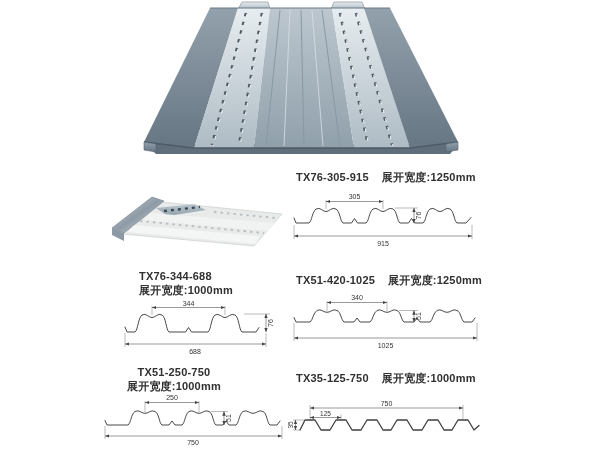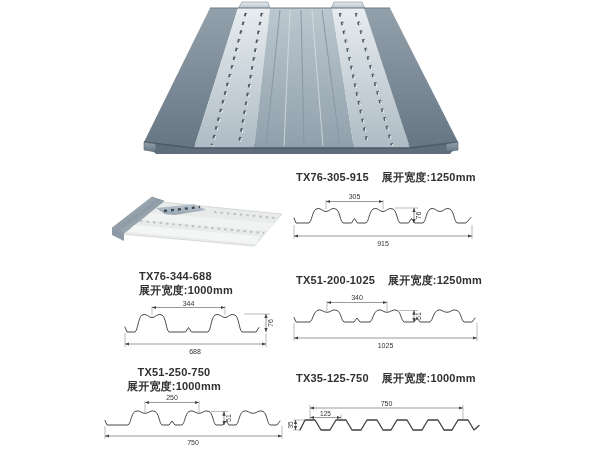--- a/index.html
+++ b/index.html
@@ -133,21 +133,21 @@
     <line class="ext" x1="144" y1="16" x2="170" y2="16"></line>
     <line class="dim" x1="166" y1="16" x2="166" y2="34" marker-start="url(#arr)" marker-end="url(#arr)"></line>
     <text class="dimtxt" transform="translate(173 25) rotate(-90)">76</text>
     <line class="ext" x1="25" y1="35" x2="25" y2="49"></line>
     <line class="ext" x1="166" y1="35" x2="166" y2="49"></line>
     <line class="dim" x1="25" y1="46" x2="166" y2="46" marker-start="url(#arr)" marker-end="url(#arr)"></line>
     <text class="dimtxt" x="95" y="56">688</text>
   </svg>
 
   <div class="dwg-title" style="left:296px;top:273px;">
-    <span>TX51-200-1025</span><span class="gap">展开宽度:1250mm</span>
+    <span>TX51-420-1025</span><span class="gap">展开宽度:1250mm</span>
   </div>
   <svg class="abs" style="left:292px;top:289px;" width="195" height="70" viewBox="0 0 195 70" role="img">
     <path class="profile" d="M2,28.5 L4,33 L18,33 C21,31 21,24 25,21.5 Q28,20 30.5,21.8 Q33,23.3 35,23.3 Q37,23.3 39.5,21.8 Q42,20 45,21.5 C49,23 49,31 52,33 L62,33 L65,29 L68,33 L78,33 C81,31 81,24 85,21.5 Q88,20 90.5,21.8 Q93,23.3 95,23.3 Q97,23.3 99.5,21.8 Q102,20 105,21.5 C109,23 109,31 112,33 L122,33 L125,29 L128,33 L138,33 C141,31 141,24 145,21.5 Q148,20 150.5,21.8 Q153,23.3 155,23.3 Q157,23.3 159.5,21.8 Q162,20 165,21.5 C169,23 169,31 172,33 L180,33 L183,29"></path>
     <line class="ext" x1="35" y1="12" x2="35" y2="22"></line>
     <line class="ext" x1="95" y1="12" x2="95" y2="22"></line>
     <line class="dim" x1="35" y1="13.5" x2="95" y2="13.5" marker-start="url(#arr)" marker-end="url(#arr)"></line>
     <text class="dimtxt" x="65" y="11">340</text>
     <line class="ext" x1="107" y1="21.5" x2="126" y2="21.5"></line>
     <line class="dim" x1="122" y1="21.5" x2="122" y2="33" marker-start="url(#arr)" marker-end="url(#arr)"></line>
     <text class="dimtxt" transform="translate(128.5 27) rotate(-90)">51</text>

